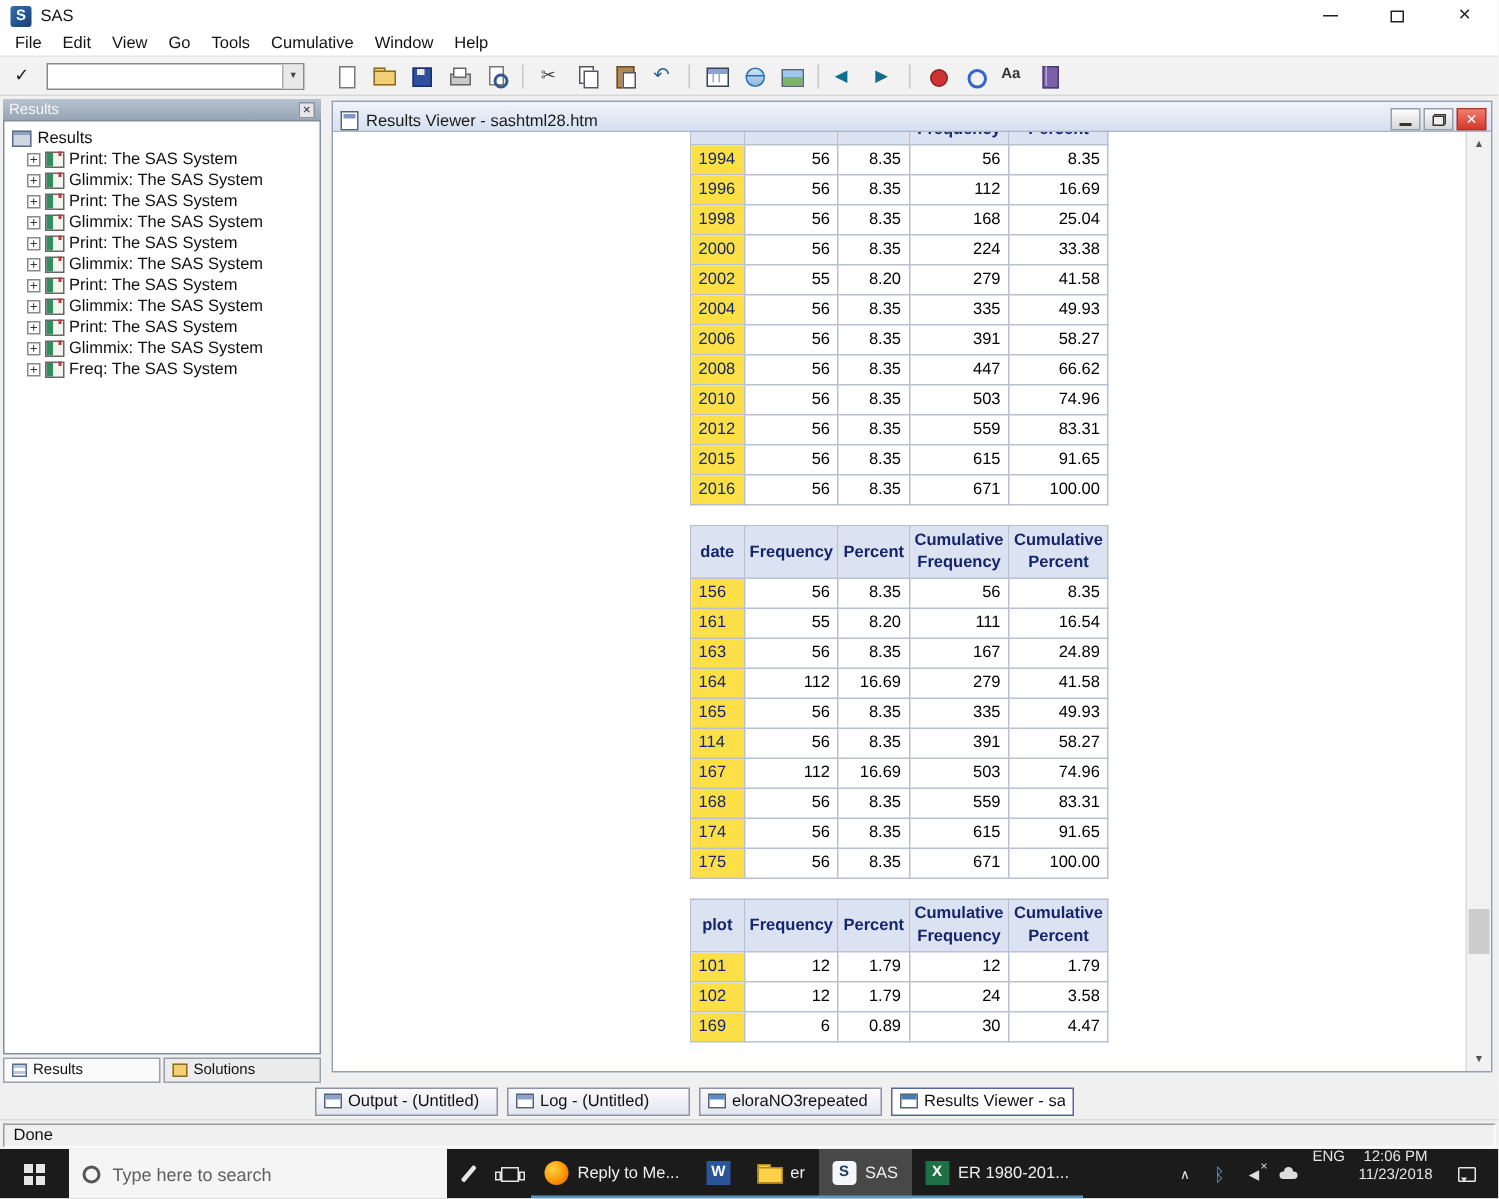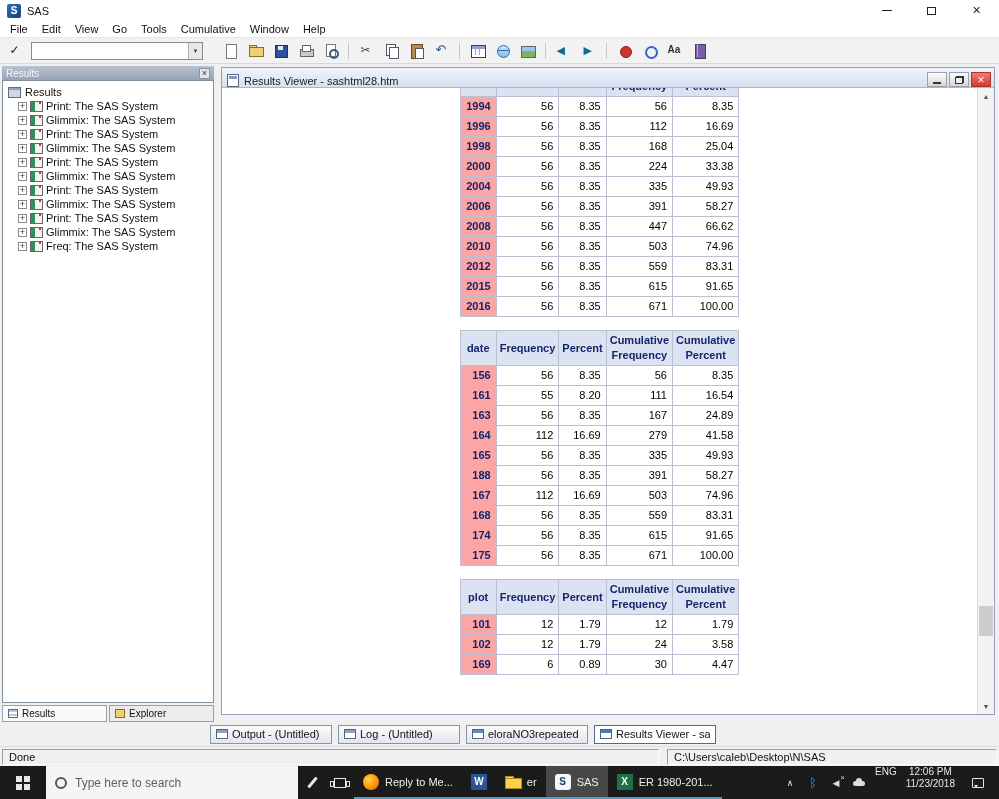--- a/index.html
+++ b/index.html
@@ -107,21 +107,21 @@
   .sb-up::before{content:"\25B2";font-size:7px;color:#555}
   .sb-down{position:absolute;bottom:0;left:0;right:0;height:16px;display:flex;align-items:center;justify-content:center}
   .sb-down::before{content:"\25BC";font-size:7px;color:#555}
   .sb-thumb{position:absolute;left:1px;right:1px;bottom:78px;height:30px;background:#cdcdcd}
 
   
   .sas-table{border-collapse:collapse;margin:0 auto 13px auto;table-layout:fixed}
   .sas-table.clipped{margin-top:-30px}
   .sas-table th,.sas-table td{border:1px solid #b9c0d2;font-size:11px;line-height:15px;padding:2px 5px;overflow:hidden}
   .sas-table thead th{background:#dbe3f2;color:#15246b;font-weight:bold;text-align:center;white-space:pre-line;vertical-align:middle;padding:2px 3px}
-  .sas-table tbody th{color:#15246b;font-weight:bold;text-align:right;background:#fca5a5}
+  .sas-table tbody th{color:#15246b;font-weight:normal;text-align:left;background:#fde047}
   .sas-table td.num{text-align:right;color:#000}
 
   
   .window-bar{height:24px;display:flex;align-items:center;gap:6px;padding-left:210px;flex:none;background:#f0f0f0}
   .wb-btn{width:122px;height:19px;display:flex;align-items:center;gap:4px;padding:0 5px;border:1px solid #8a92a8;background:linear-gradient(#fbfbfb,#e2e6ee);overflow:hidden;white-space:nowrap;flex:none}
   .wb-btn.active{background:#fff;border-color:#56659a}
   .wb-ic{width:12px;height:10px;background:#fff;border:1px solid #55627a;position:relative;flex:none}
   .wb-ic::before{content:"";position:absolute;left:0;top:0;right:0;height:3px;background:#8ca3c8}
   .i-editor-window-icon::before{background:#5a8cc8}
   .i-results-viewer-window-icon::before{background:#4a7ab8}
@@ -345,21 +345,21 @@
             <span>Freq: The SAS System</span>
           </div>
         </div>
       <div class="panel-tabs">
         <span class="ptab active">
           <span class="ptab-ic i-results-tab-icon"></span>
           <span class="ptab-lb">Results</span>
         </span>
         <span class="ptab">
           <span class="ptab-ic i-explorer-tab-icon"></span>
-          <span class="ptab-lb">Explorer</span>
+          <span class="ptab-lb">Solutions</span>
         </span>
       </div>
     </div>
 
     <div class="mdi">
       <div class="viewer">
         <div class="v-titlebar">
           <span class="v-icon"></span>
           <span class="v-title">Results Viewer - sashtml28.htm</span>
           <span class="v-controls">
@@ -418,20 +418,27 @@
                     <td class="num">25.04</td>
                   </tr>
                   <tr>
                     <th>2000</th>
                     <td class="num">56</td>
                     <td class="num">8.35</td>
                     <td class="num">224</td>
                     <td class="num">33.38</td>
                   </tr>
                   <tr>
+                    <th>2002</th>
+                    <td class="num">55</td>
+                    <td class="num">8.20</td>
+                    <td class="num">279</td>
+                    <td class="num">41.58</td>
+                  </tr>
+                  <tr>
                     <th>2004</th>
                     <td class="num">56</td>
                     <td class="num">8.35</td>
                     <td class="num">335</td>
                     <td class="num">49.93</td>
                   </tr>
                   <tr>
                     <th>2006</th>
                     <td class="num">56</td>
                     <td class="num">8.35</td>
@@ -524,21 +531,21 @@
                     <td class="num">41.58</td>
                   </tr>
                   <tr>
                     <th>165</th>
                     <td class="num">56</td>
                     <td class="num">8.35</td>
                     <td class="num">335</td>
                     <td class="num">49.93</td>
                   </tr>
                   <tr>
-                    <th>188</th>
+                    <th>114</th>
                     <td class="num">56</td>
                     <td class="num">8.35</td>
                     <td class="num">391</td>
                     <td class="num">58.27</td>
                   </tr>
                   <tr>
                     <th>167</th>
                     <td class="num">112</td>
                     <td class="num">16.69</td>
                     <td class="num">503</td>
@@ -638,23 +645,20 @@
       <div class="wb-btn active">
         <span class="wb-ic i-results-viewer-window-icon"></span>
         <span class="wb-label">Results Viewer - sasht...</span>
       </div>
     </div>
 
   <div class="status-bar">
     <div class="sb-cell msg">
         <span>Done</span>
       </div>
-    <div class="sb-cell path">
-        <span>C:\Users\caleb\Desktop\N\SAS</span>
-      </div>
   </div>
 
   <div class="taskbar">
     <span class="tk-start">
         <span class="win-logo"></span>
       </span>
     <span class="tk-search">
       <span class="cortana-ring"></span>
       <input class="search-input" placeholder="Type here to search" style="">
     </span>

